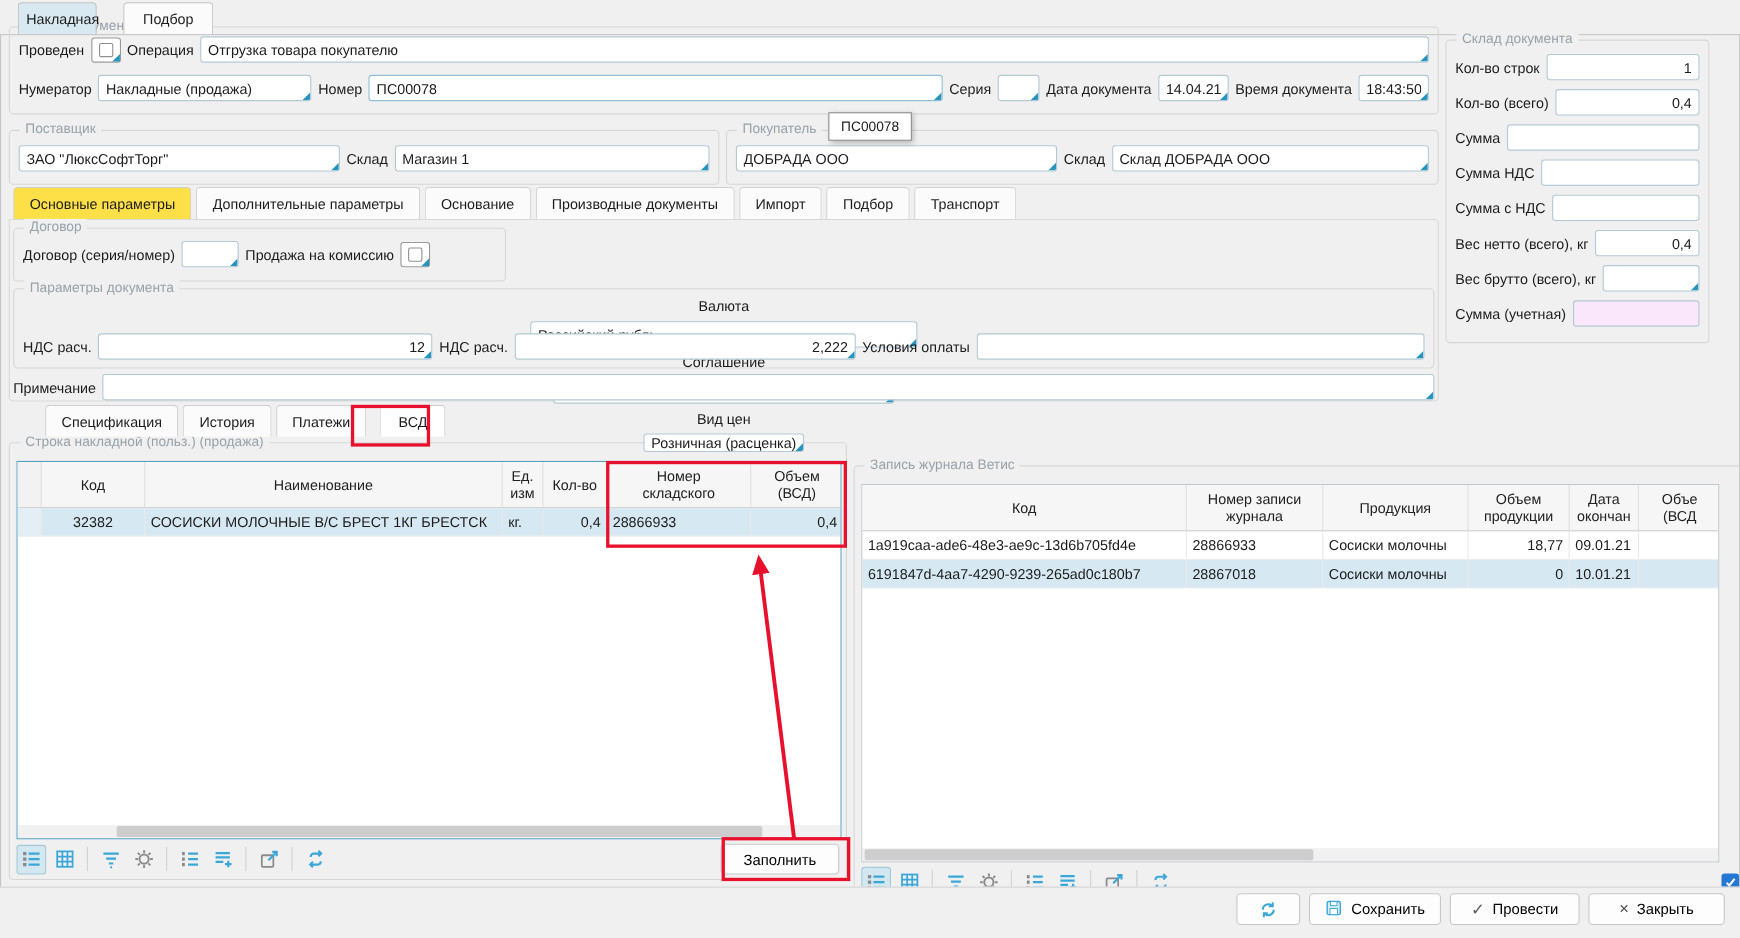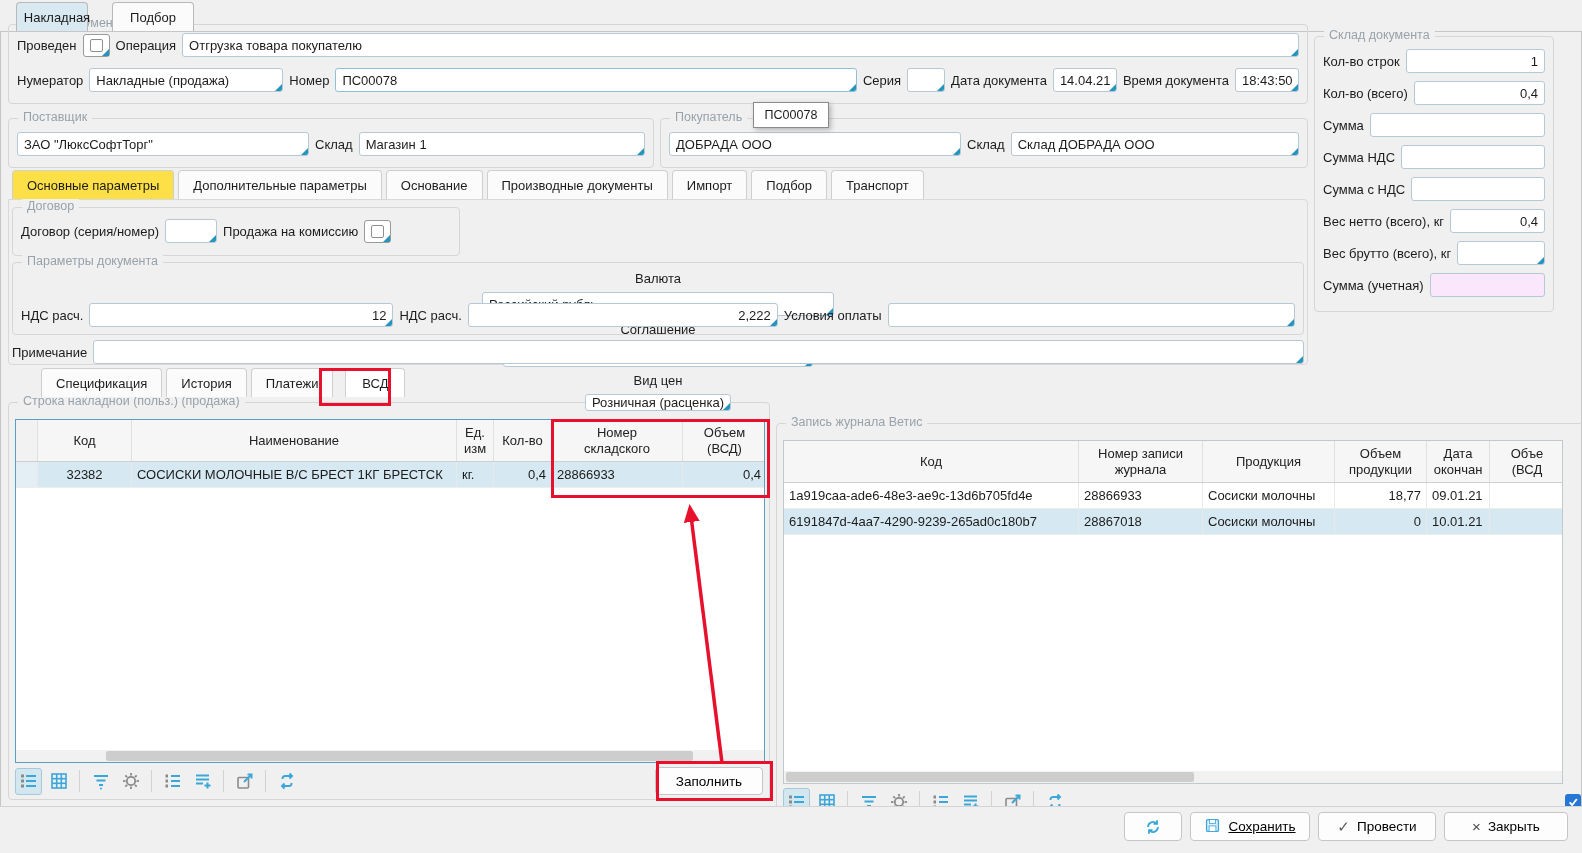--- a/index.html
+++ b/index.html
@@ -564,21 +564,21 @@
 
 <div class="footer"></div>
 <button class="btn" style="position:absolute;left:1124px;top:812px;width:58px;height:29px;z-index:3;">
   <svg width="18" height="18" viewBox="0 0 20 20" fill="none" stroke="#3ba7d9" stroke-width="2">
       <path d="M4.5,10 a5.5,5.5 0 0 1 9.5,-3.8"></path>
       <polyline points="14.5,2.5 14.5,6.5 10.5,6.5"></polyline>
       <path d="M15.5,10 a5.5,5.5 0 0 1 -9.5,3.8"></path>
       <polyline points="5.5,17.5 5.5,13.5 9.5,13.5"></polyline>
     </svg>
 </button>
-<button class="btn" style="position:absolute;left:1190px;top:812px;width:120px;height:29px;z-index:3;text-decoration:underline;">
+<button class="btn" style="position:absolute;left:1190px;top:812px;width:120px;height:29px;z-index:3;">
   <span><svg width="17" height="17" viewBox="0 0 20 20">
         <rect x="3" y="3" width="14" height="14" rx="1.5" fill="#ddeefb" stroke="#3ba7d9" stroke-width="1.5"></rect>
         <rect x="6.5" y="3" width="7" height="4.5" fill="#fff" stroke="#3ba7d9" stroke-width="1"></rect>
         <rect x="6" y="10.5" width="8" height="6.5" fill="#fff" stroke="#3ba7d9" stroke-width="1"></rect>
       </svg></span>
   <span>Сохранить</span>
 </button>
 <button class="btn" style="position:absolute;left:1318px;top:812px;width:118px;height:29px;z-index:3;">
   <span style="color:#5a5a5a;font-size:15px;">✓</span>
   <span>Провести</span>

